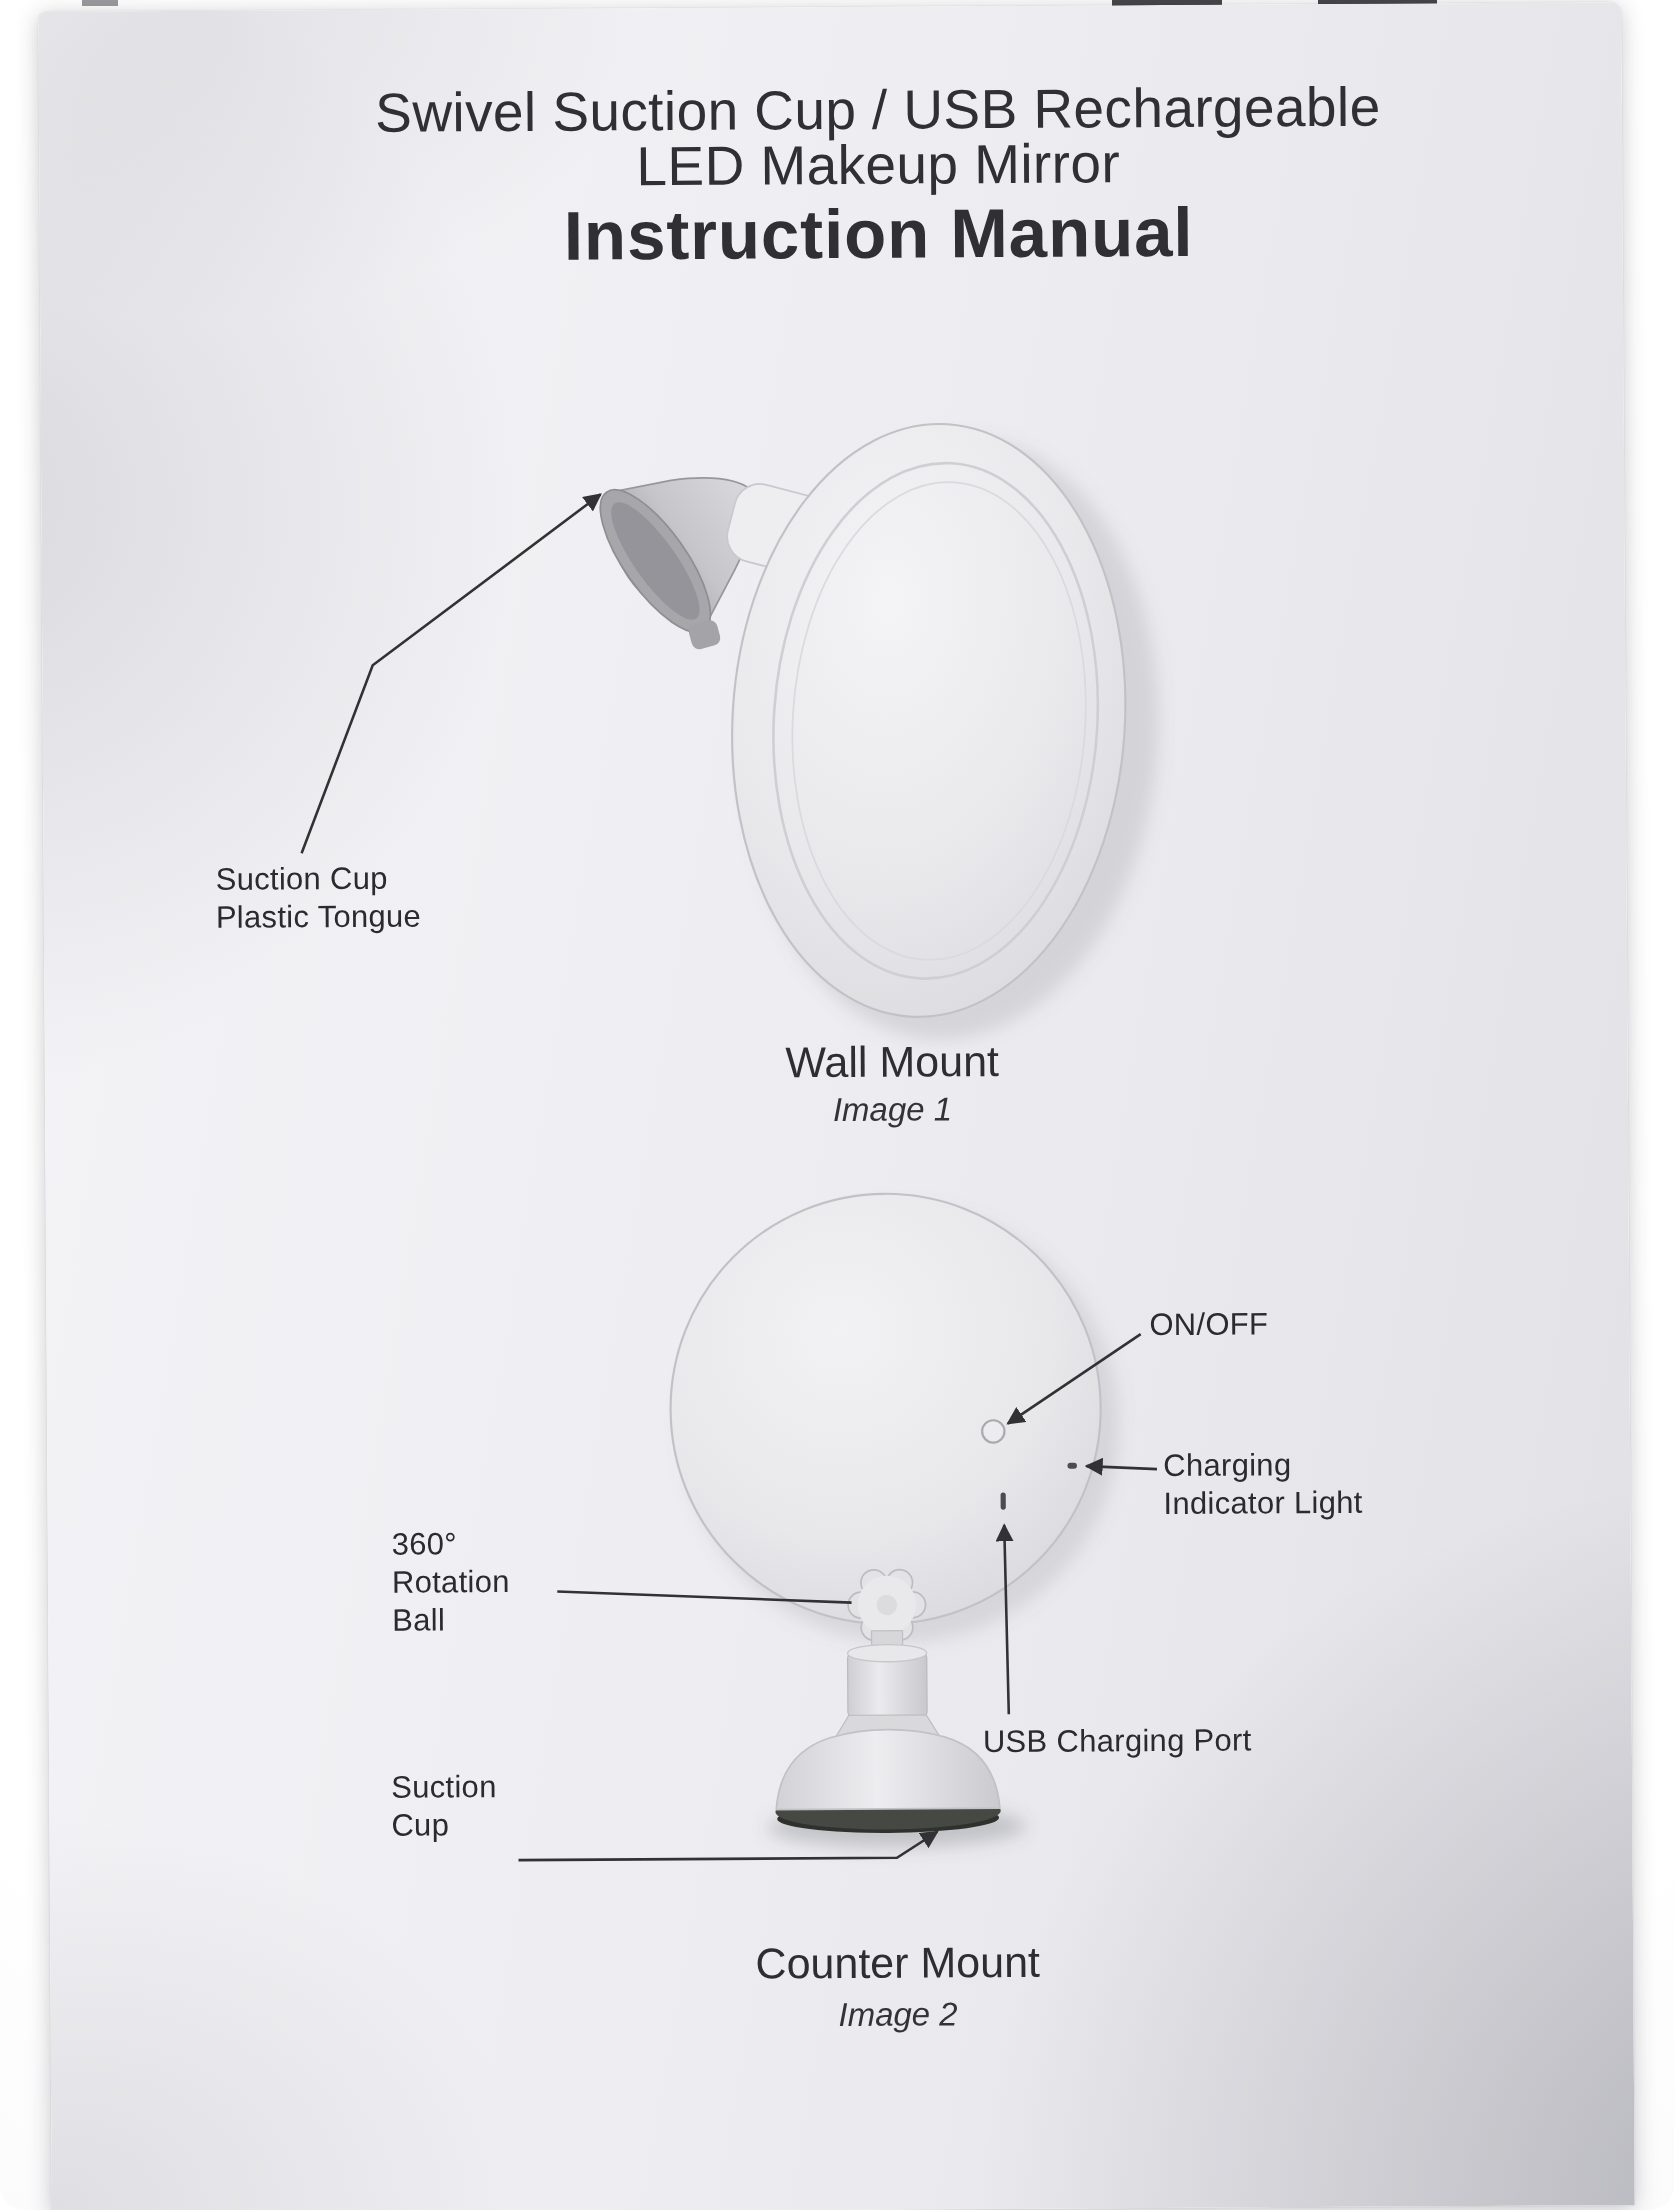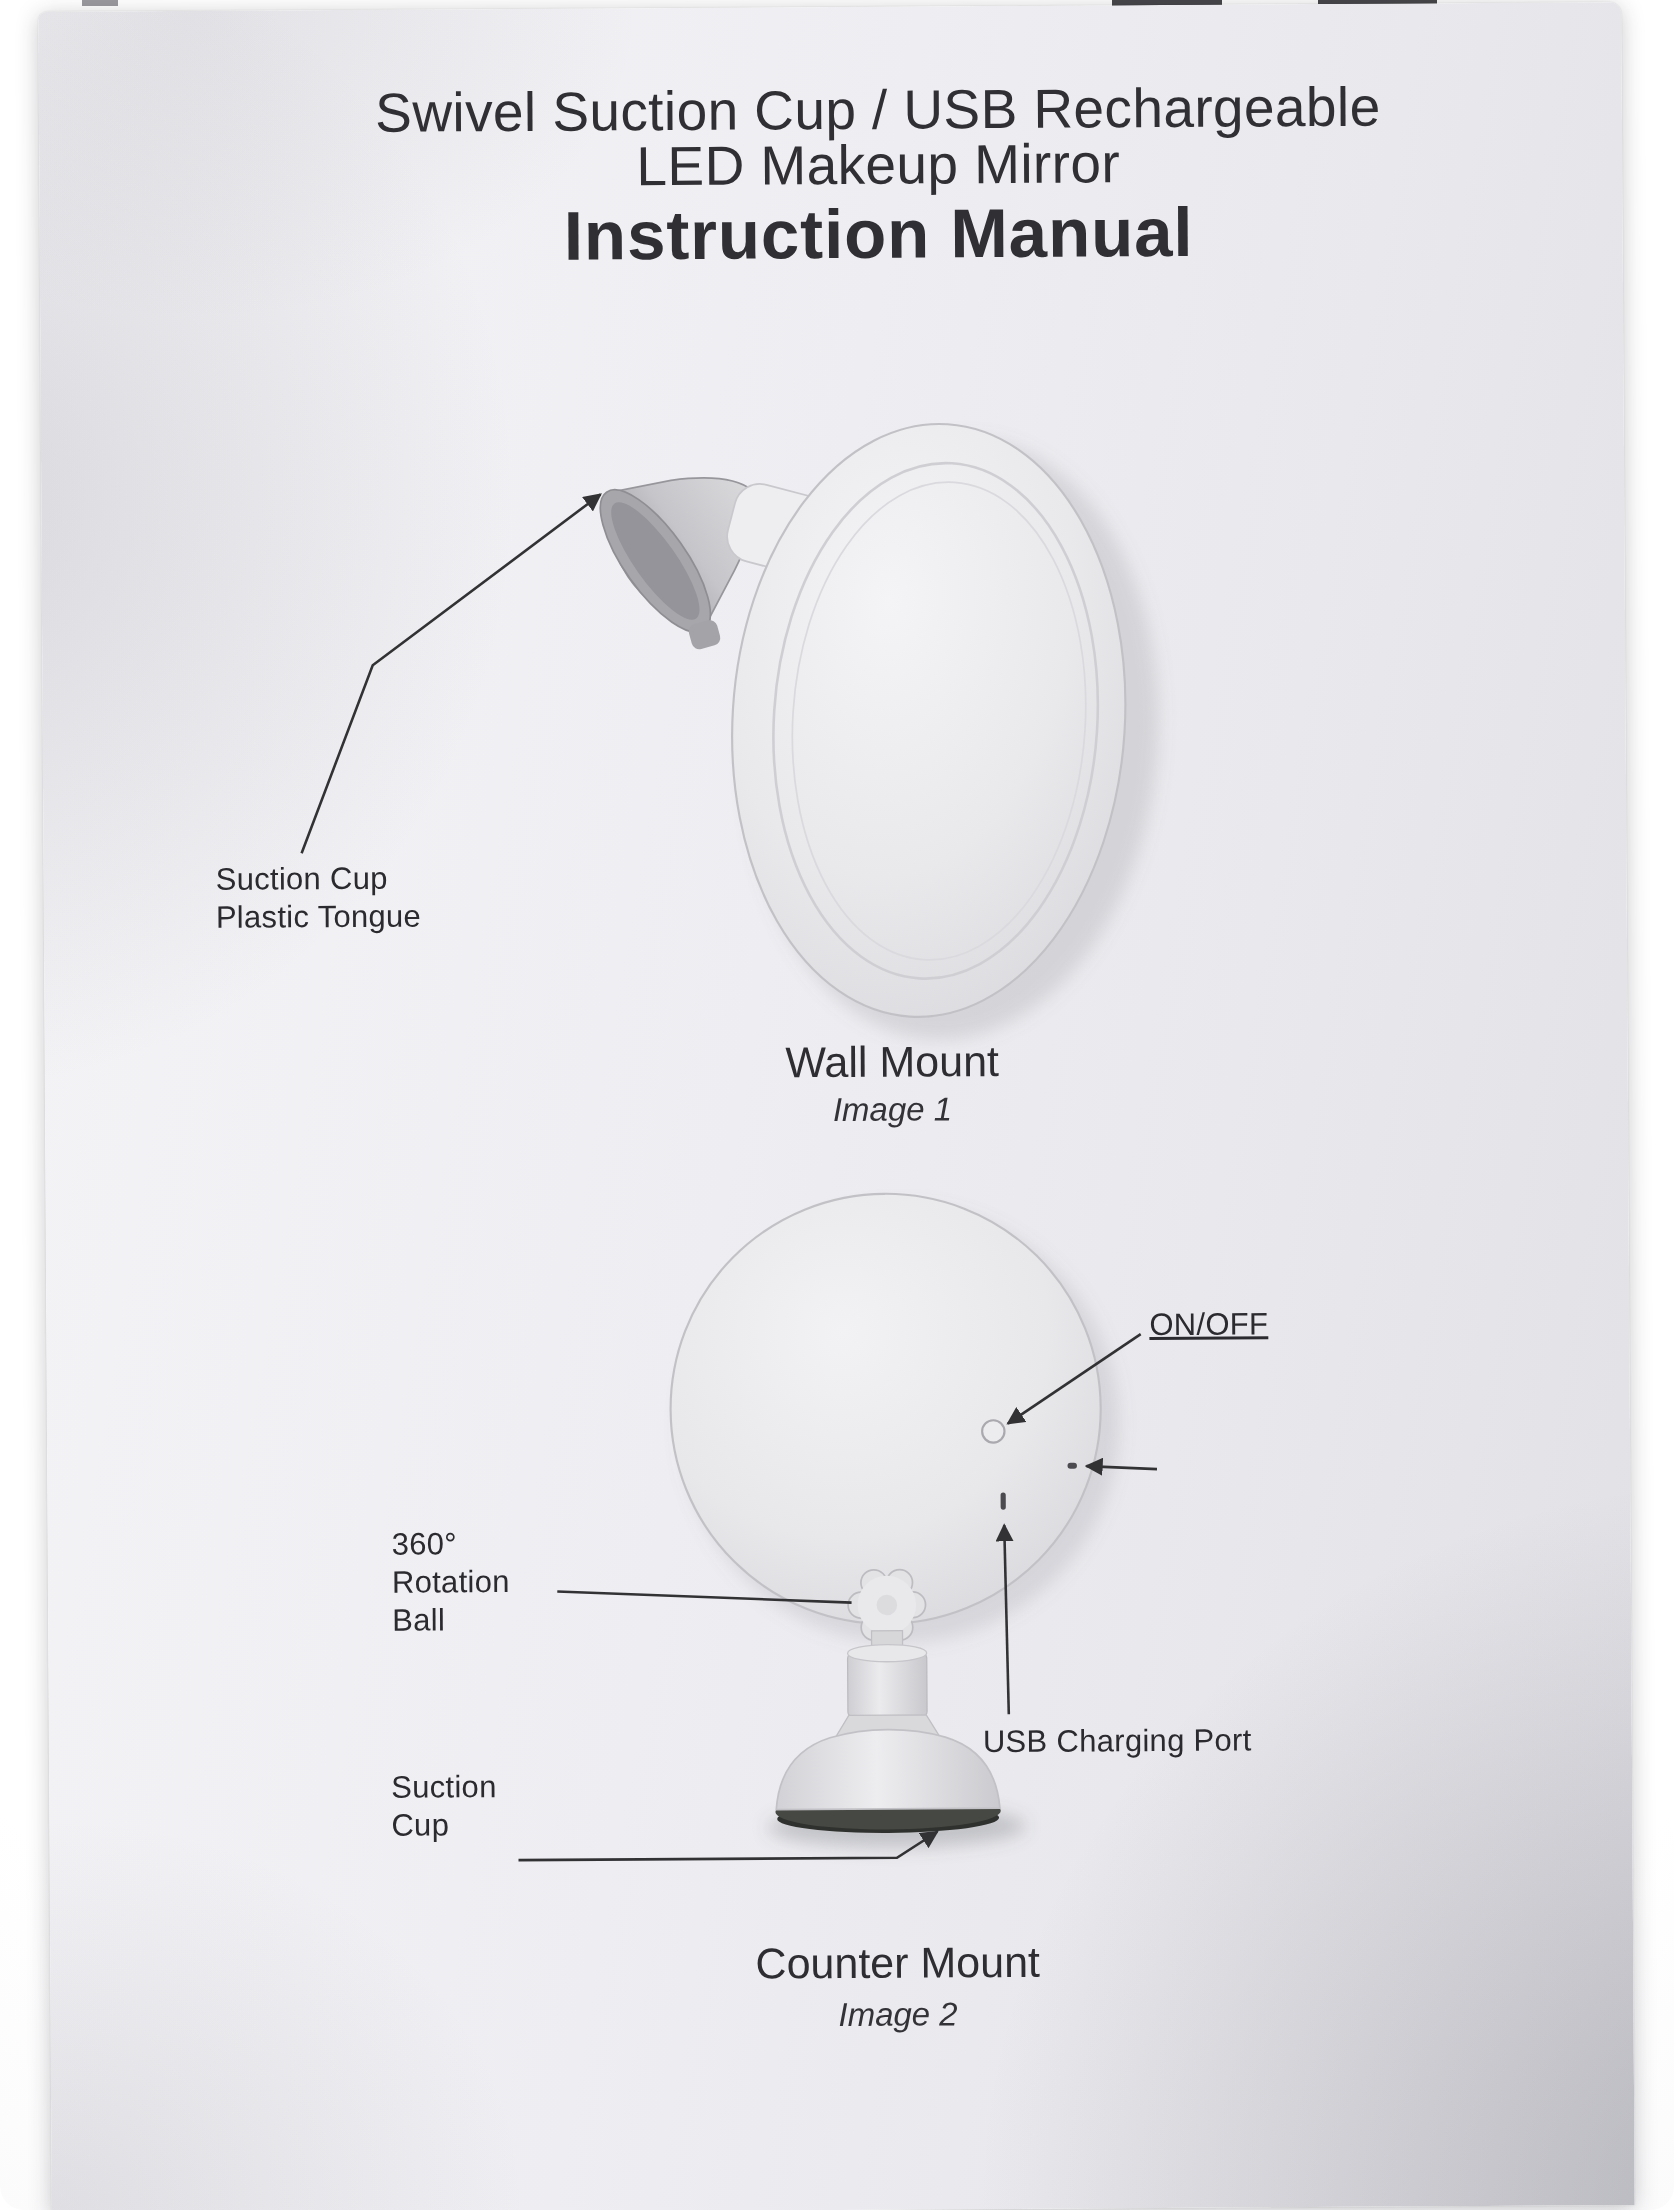--- a/index.html
+++ b/index.html
@@ -48,21 +48,21 @@
   }
   .cap-wall{top:1031px;}
   .subcap-wall{top:1084px;}
   .cap-counter{top:1932px;}
   .subcap-counter{top:1989px;}
   .callout{
     position:absolute;font-size:31px;line-height:1.22;color:#2b2b2f;
     white-space:pre-line;letter-spacing:0.3px;
   }
   .co-tongue{left:172px;top:850px;}
-  .co-onoff{left:1103px;top:1301px;text-decoration:underline;}
+  .co-onoff{left:1103px;top:1301px;}
   .co-charging{left:1116px;top:1442px;}
   .co-rotation{left:344px;top:1516px;}
   .co-usb{left:934px;top:1717px;}
   .co-suction2{left:342px;top:1759px;}
 </style>
 </head>
 <body>
 
 <div class="photo-backdrop">
   <div class="bg-strip s1"></div>
@@ -169,20 +169,22 @@
     <div class="title title-2">LED Makeup Mirror</div>
     <div class="title title-3">Instruction Manual</div>
 
     <div class="callout co-tongue">Suction Cup
 Plastic Tongue</div>
 
     <div class="caption cap-wall">Wall Mount</div>
     <div class="subcaption subcap-wall">Image 1</div>
 
     <div class="callout co-onoff">ON/OFF</div>
+    <div class="callout co-charging">Charging
+Indicator Light</div>
     <div class="callout co-rotation">360°
 Rotation
 Ball</div>
     <div class="callout co-usb">USB Charging Port</div>
     <div class="callout co-suction2">Suction
 Cup</div>
 
     <div class="caption cap-counter">Counter Mount</div>
     <div class="subcaption subcap-counter">Image 2</div>
 

